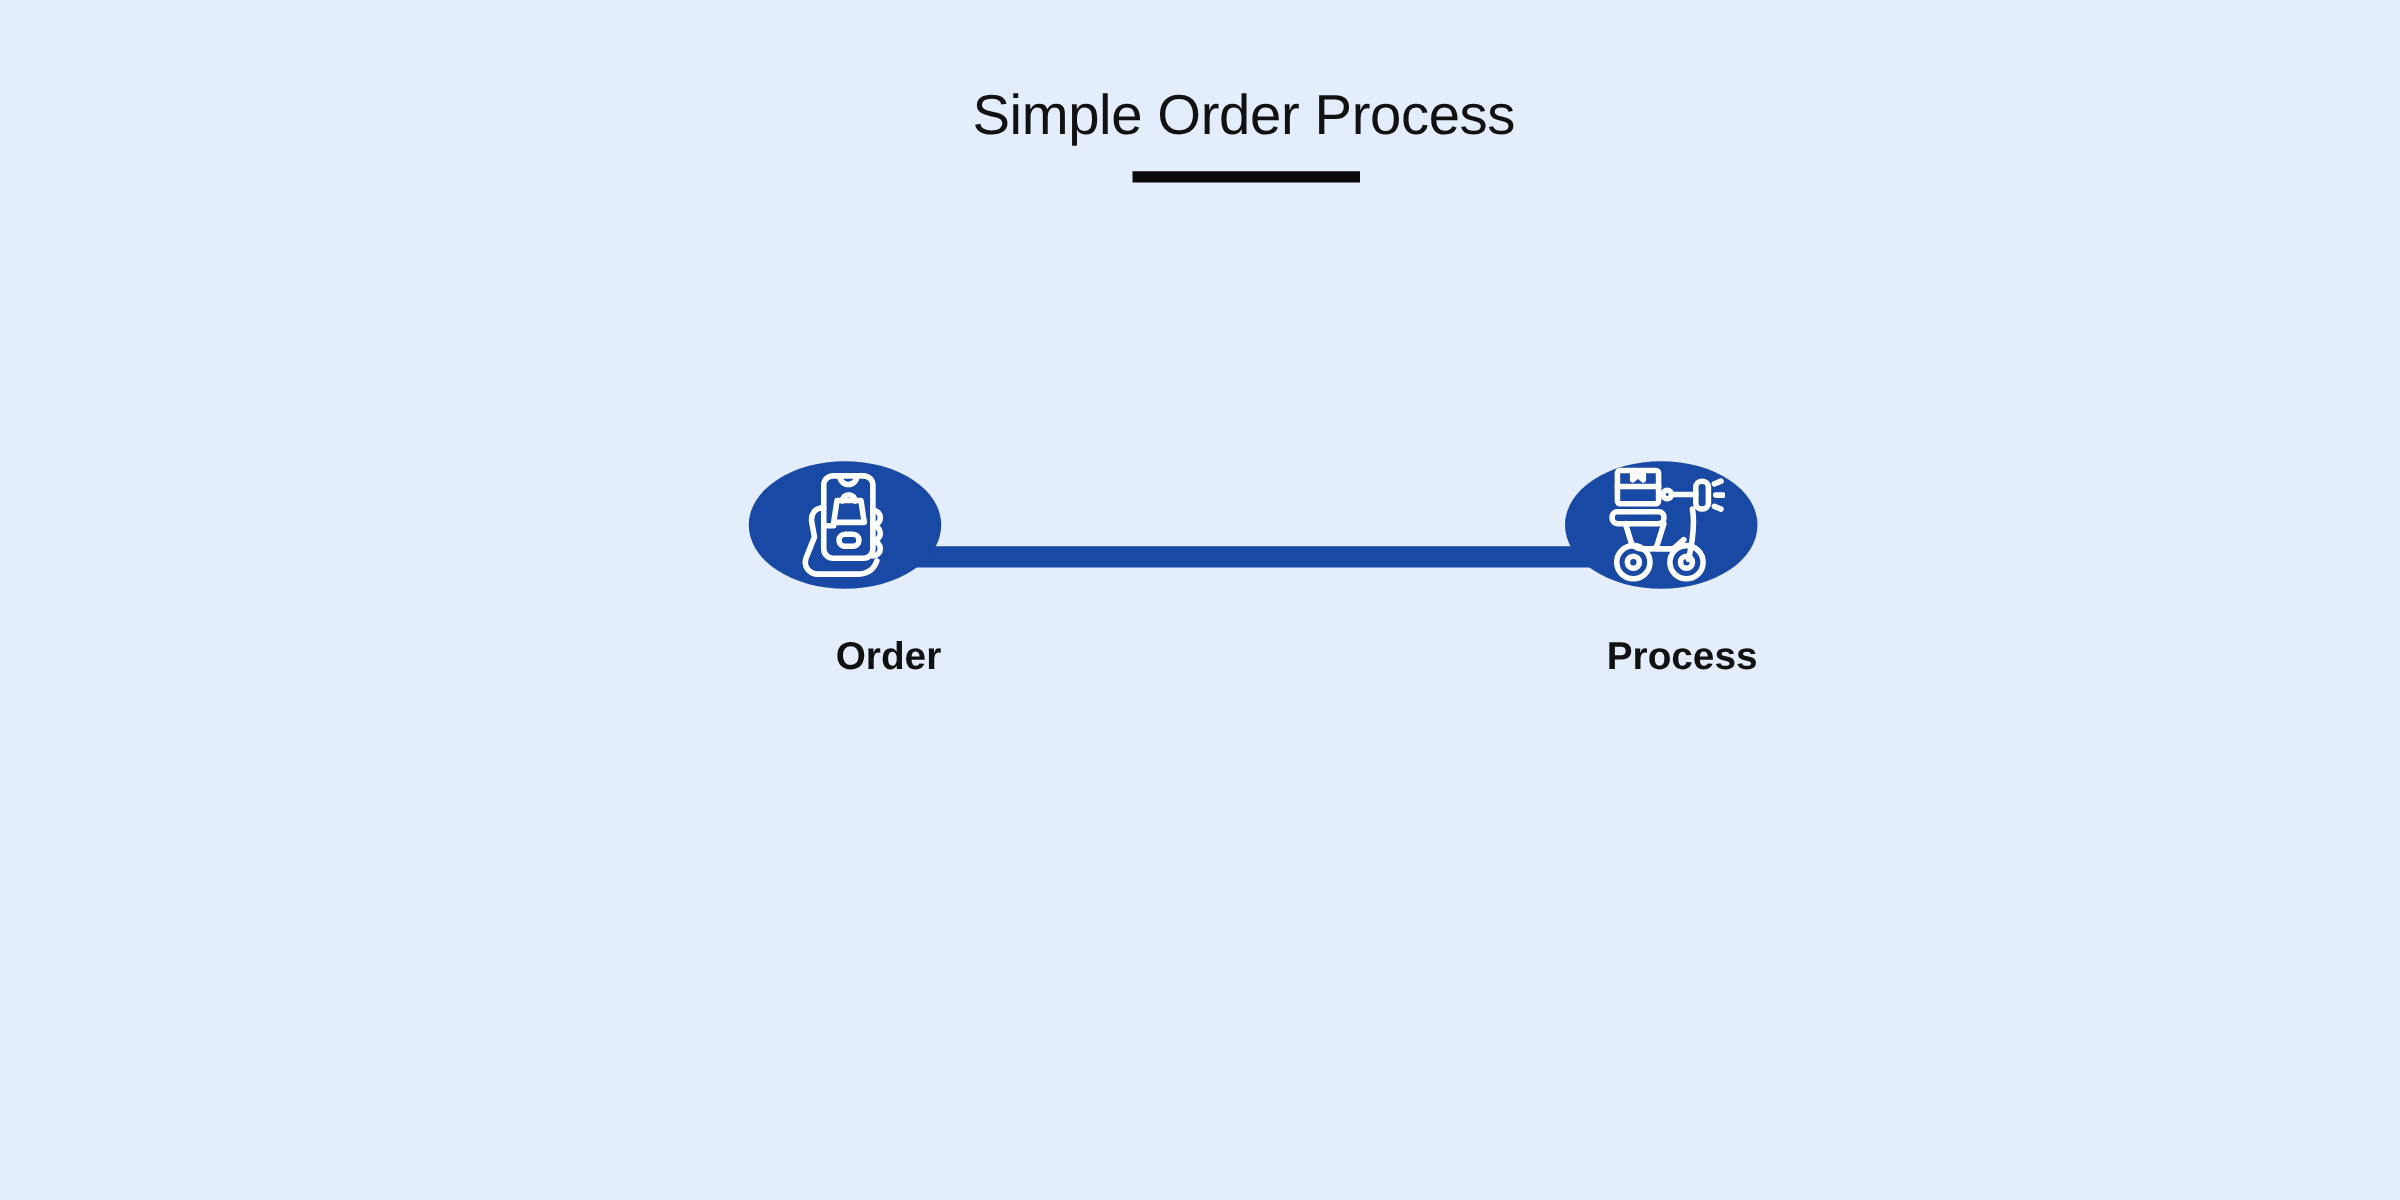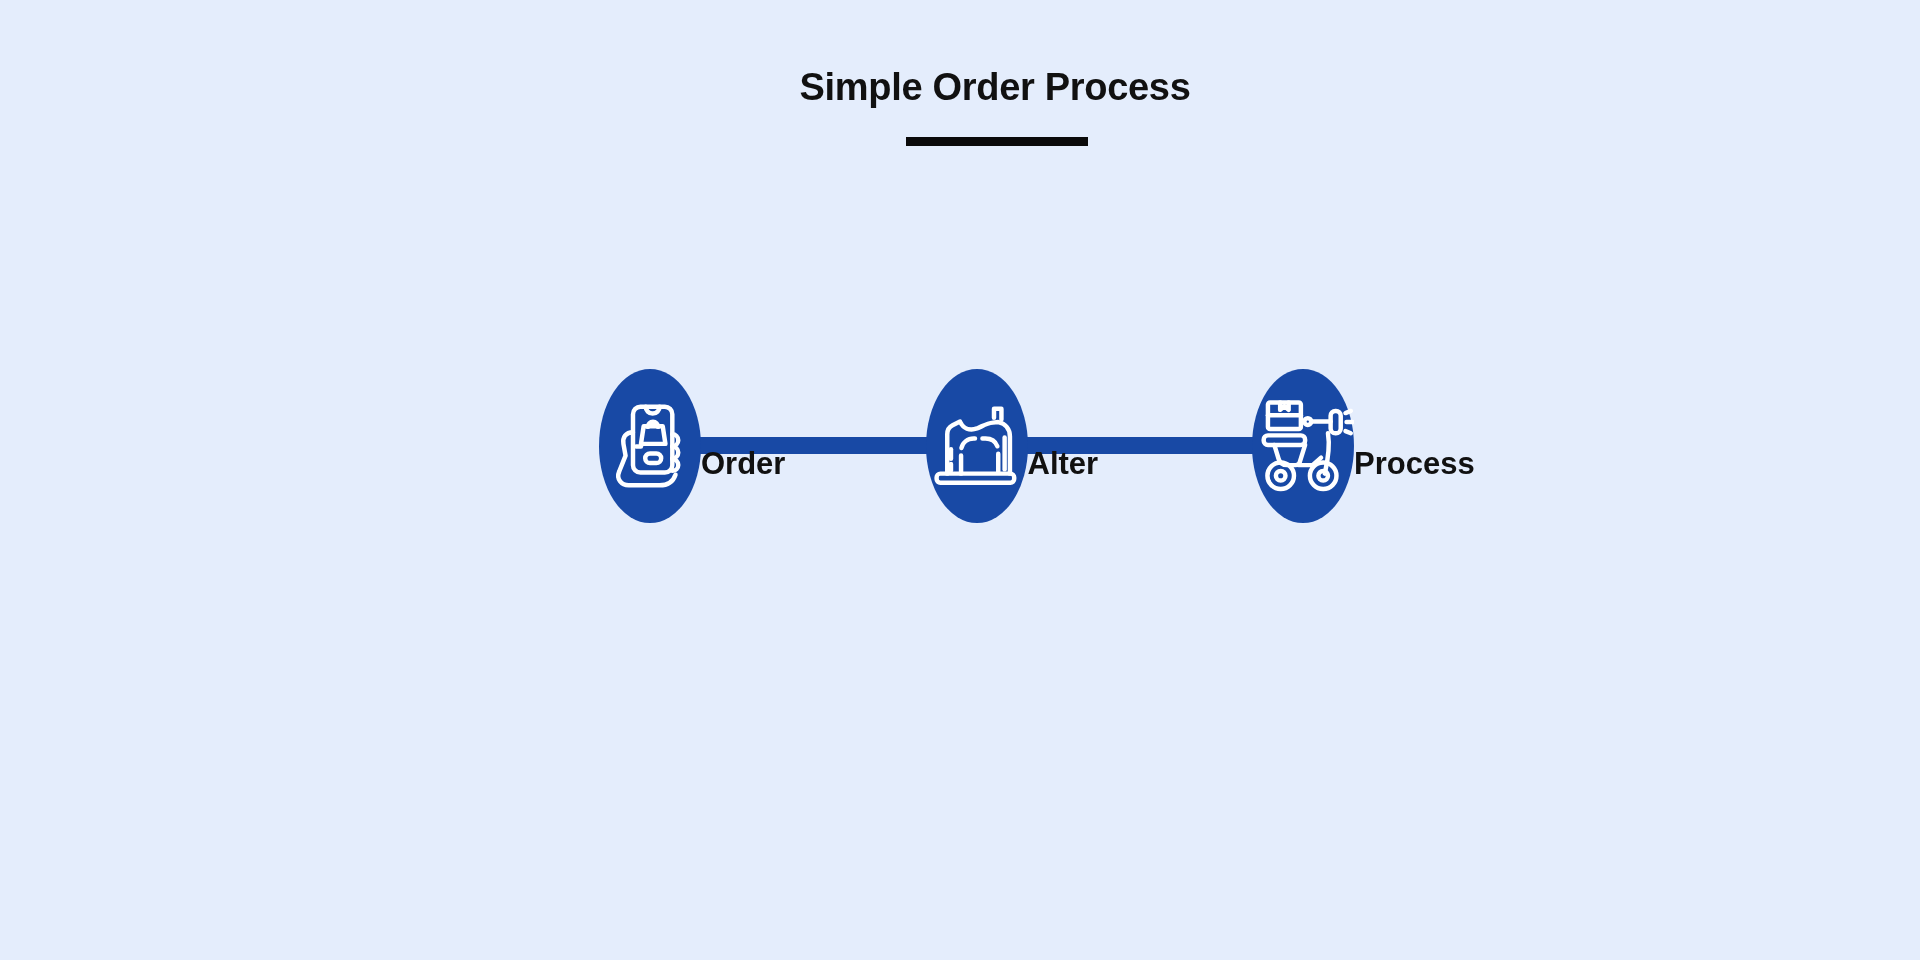--- a/index.html
+++ b/index.html
@@ -14,41 +14,41 @@
   body{
     width:1920px;height:960px;
     background:var(--background);
     font-family:"Liberation Sans",sans-serif;
     position:relative;overflow:hidden;
   }
   .page-title{
     position:absolute;top:66px;left:995px;
     transform:translateX(-50%);
     margin:0;
-    font-size:38px;font-weight:700;color:var(--text);
+    font-size:45px;font-weight:400;color:var(--text);
     letter-spacing:-0.3px;white-space:nowrap;
   }
   .title-underline{
     position:absolute;top:137px;left:997px;
     transform:translateX(-50%);
     width:182px;height:9px;
     background:var(--underline);
   }
   .process{
     position:absolute;left:599px;top:369px;
     width:807px;height:154px;
     display:flex;justify-content:space-between;
   }
   .connector{
     position:absolute;left:77px;right:77px;top:68px;
     height:17px;background:var(--accent-blue);
   }
   .step{
     position:relative;width:154px;
-    display:flex;flex-direction:row;align-items:center;
+    display:flex;flex-direction:column;align-items:flex-end;
   }
   .circle{
     width:154px;height:154px;border-radius:50%;
     background:var(--accent-blue);
     display:flex;align-items:center;justify-content:center;
     position:relative;z-index:1;
   }
   .icon{
     width:102px;height:102px;
     stroke:var(--icon-stroke);stroke-width:4.2;fill:none;
@@ -83,34 +83,20 @@
           <path d="M35,48.5 h4.5"></path>
           <path d="M69,37 a5.6,5.6 0 0 1 0,11.2"></path>
           <path d="M69,48.6 a5.6,5.6 0 0 1 0,11.2"></path>
           <path d="M69,60.2 a5.6,5.6 0 0 1 0,11.2"></path>
         </svg>
       </div>
       <div class="step-label">Order</div>
     </div>
 
 
-    <div class="step">
-      <div class="circle">
-        <svg class="icon" viewBox="0 0 96 96">
-          <rect x="10" y="74" width="73" height="8.5" rx="3.5"></rect>
-          <path d="M20,74 V37 c0,-4 2,-7 5,-8.5 l7,-3.5 c3,6.5 9,9 16,6.5 c5,-2 9,-5 15,-5.5 l5,-0.5 c7,1.5 11,6.5 11,13.5 V74"></path>
-          <path d="M64,21.5 V13 h7 v10"></path>
-          <path d="M23.5,51 v9"></path>
-          <path d="M23.5,65 v6"></path>
-          <path d="M74,40 V70"></path>
-          <path d="M33,74 V53 c0,-7 5,-12 12,-12 h11 c7,0 12,5 12,12 v21" stroke-dasharray="17 7"></path>
-        </svg>
-      </div>
-      <div class="step-label">Alter</div>
-    </div>
 
     <div class="step">
       <div class="circle">
         <svg class="icon" viewBox="0 0 96 96">
           <rect x="15" y="7" width="31" height="25" rx="2"></rect>
           <path d="M15,19 H46"></path>
           <path d="M26.5,7 v7 l4,-3.5 4,3.5 v-7"></path>
           <rect x="11" y="38" width="39" height="9" rx="4"></rect>
           <path d="M21,47 l4,13 c1,3.5 4,6 8,6 h8 c2,0 3.5,-1 4,-3 l5,-16"></path>
           <path d="M44,66 h13 l8,-7"></path>

